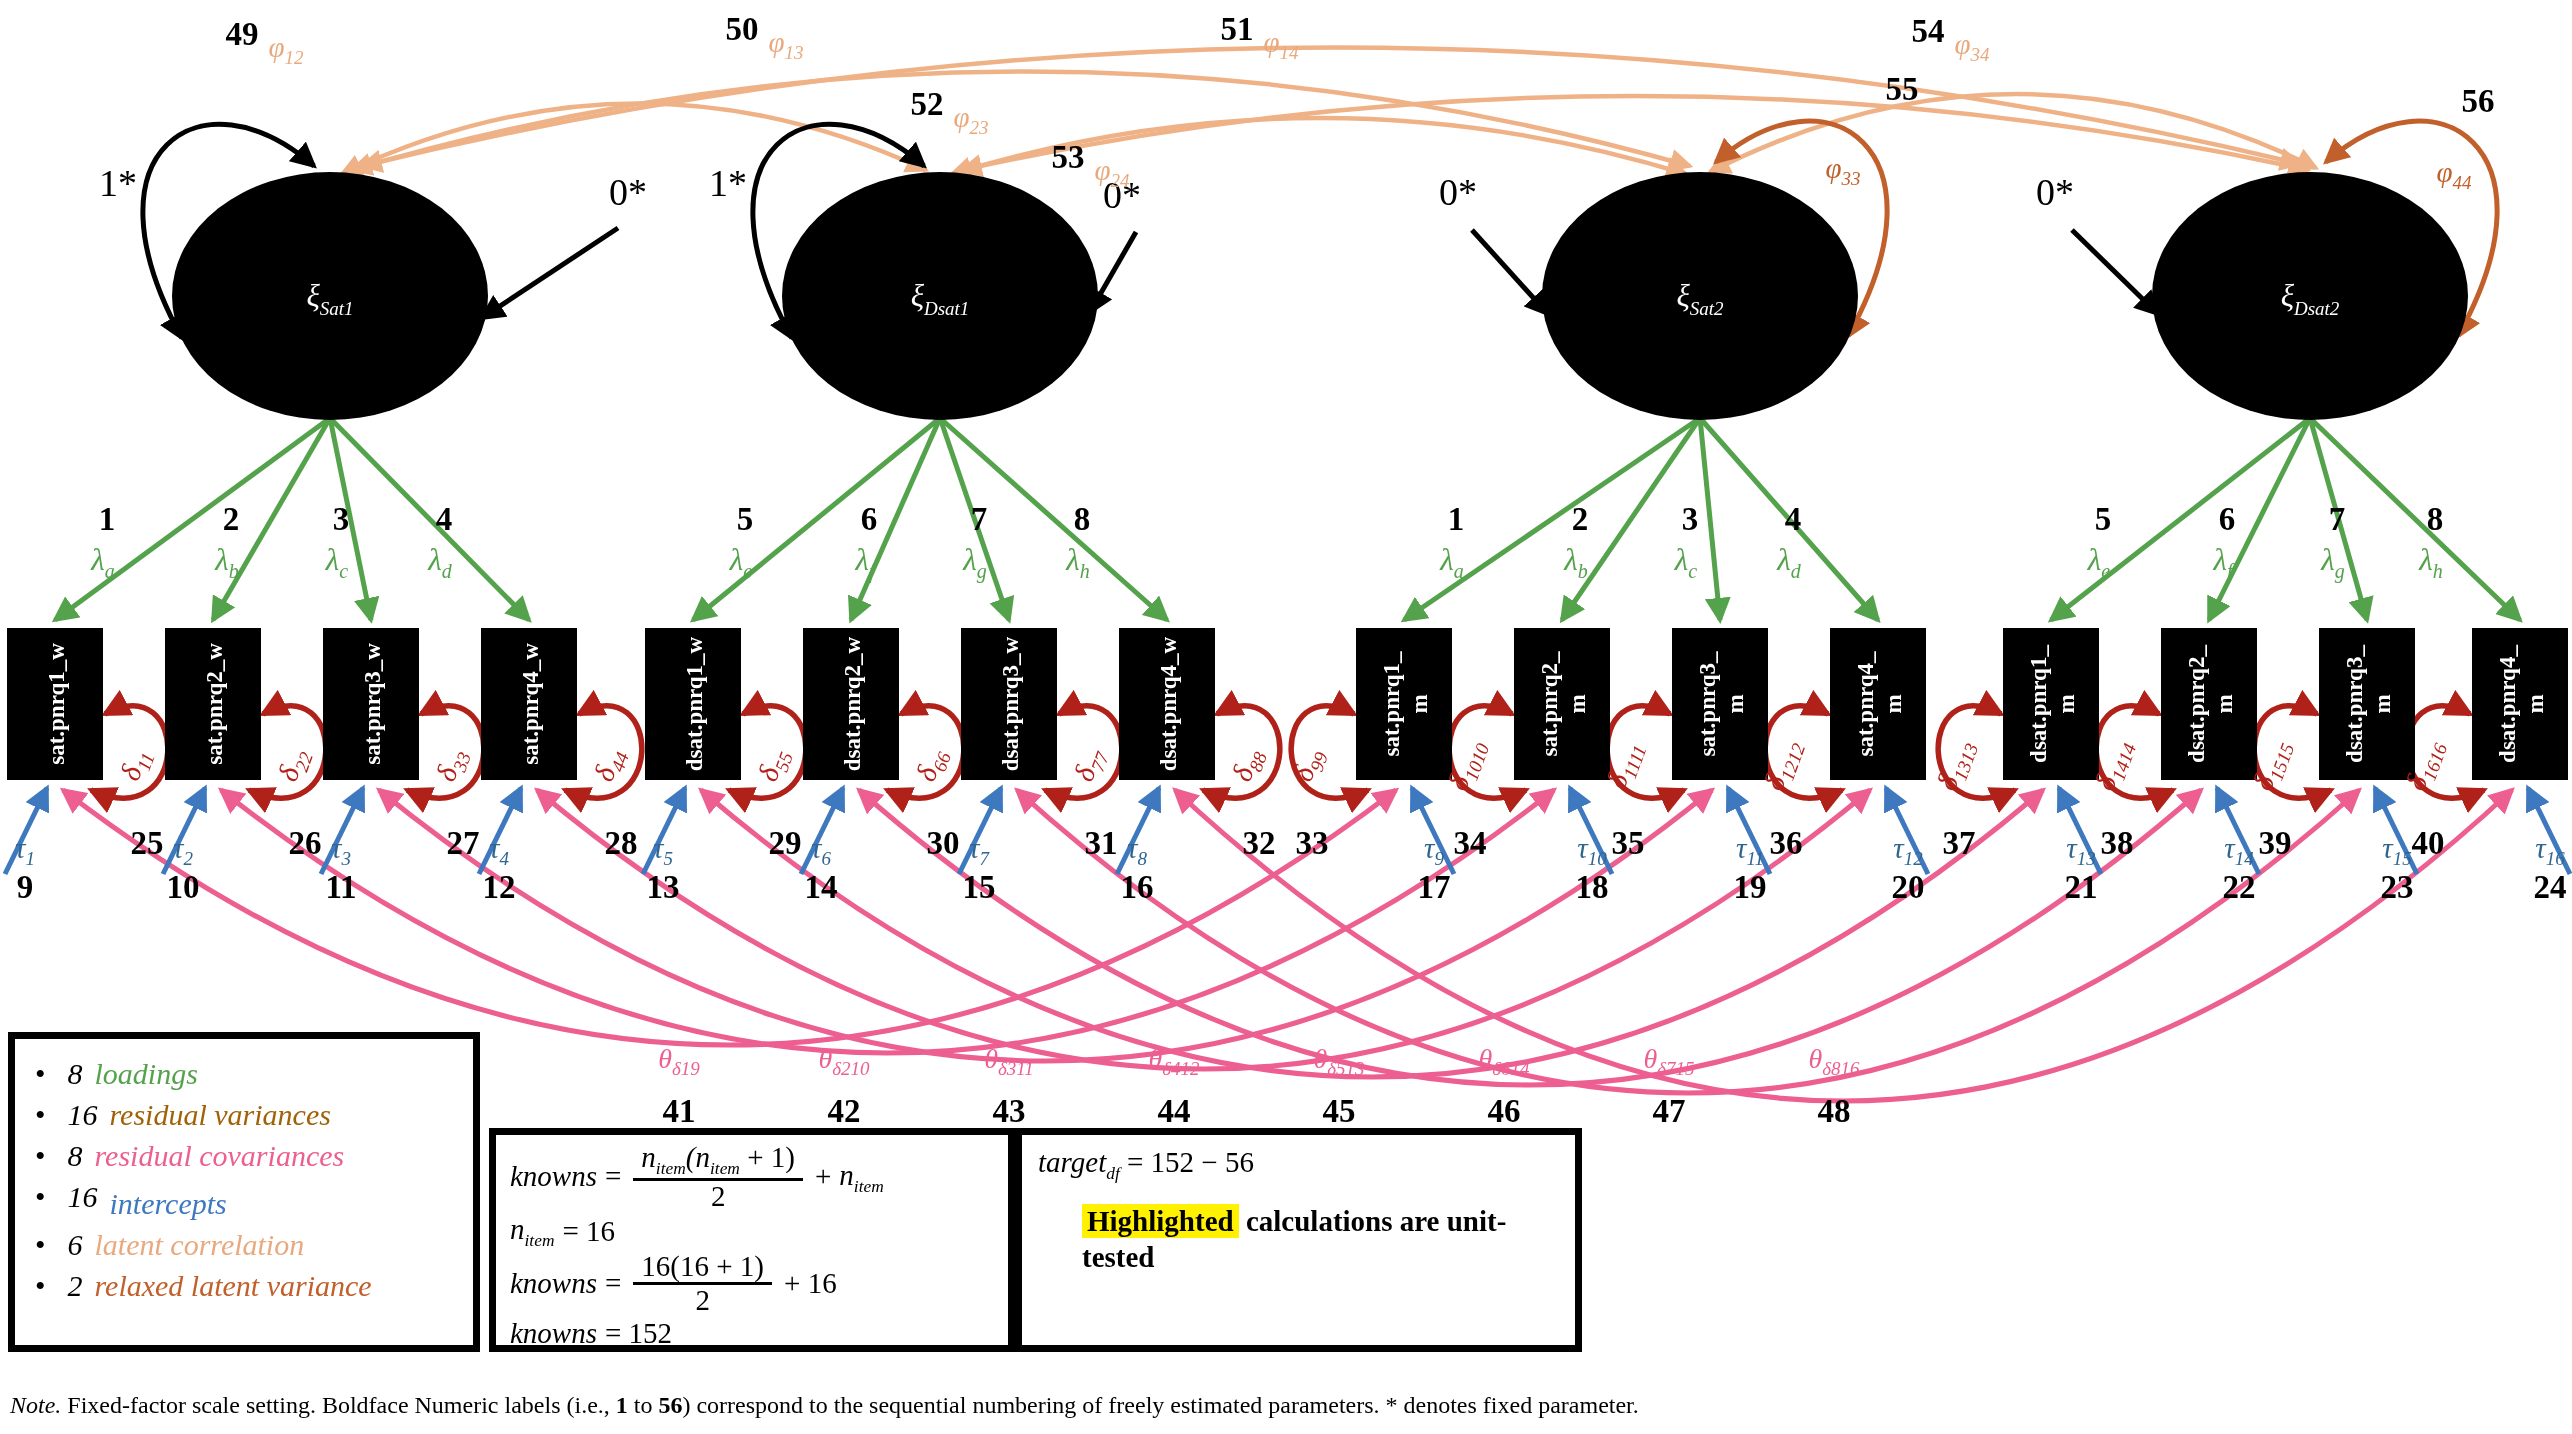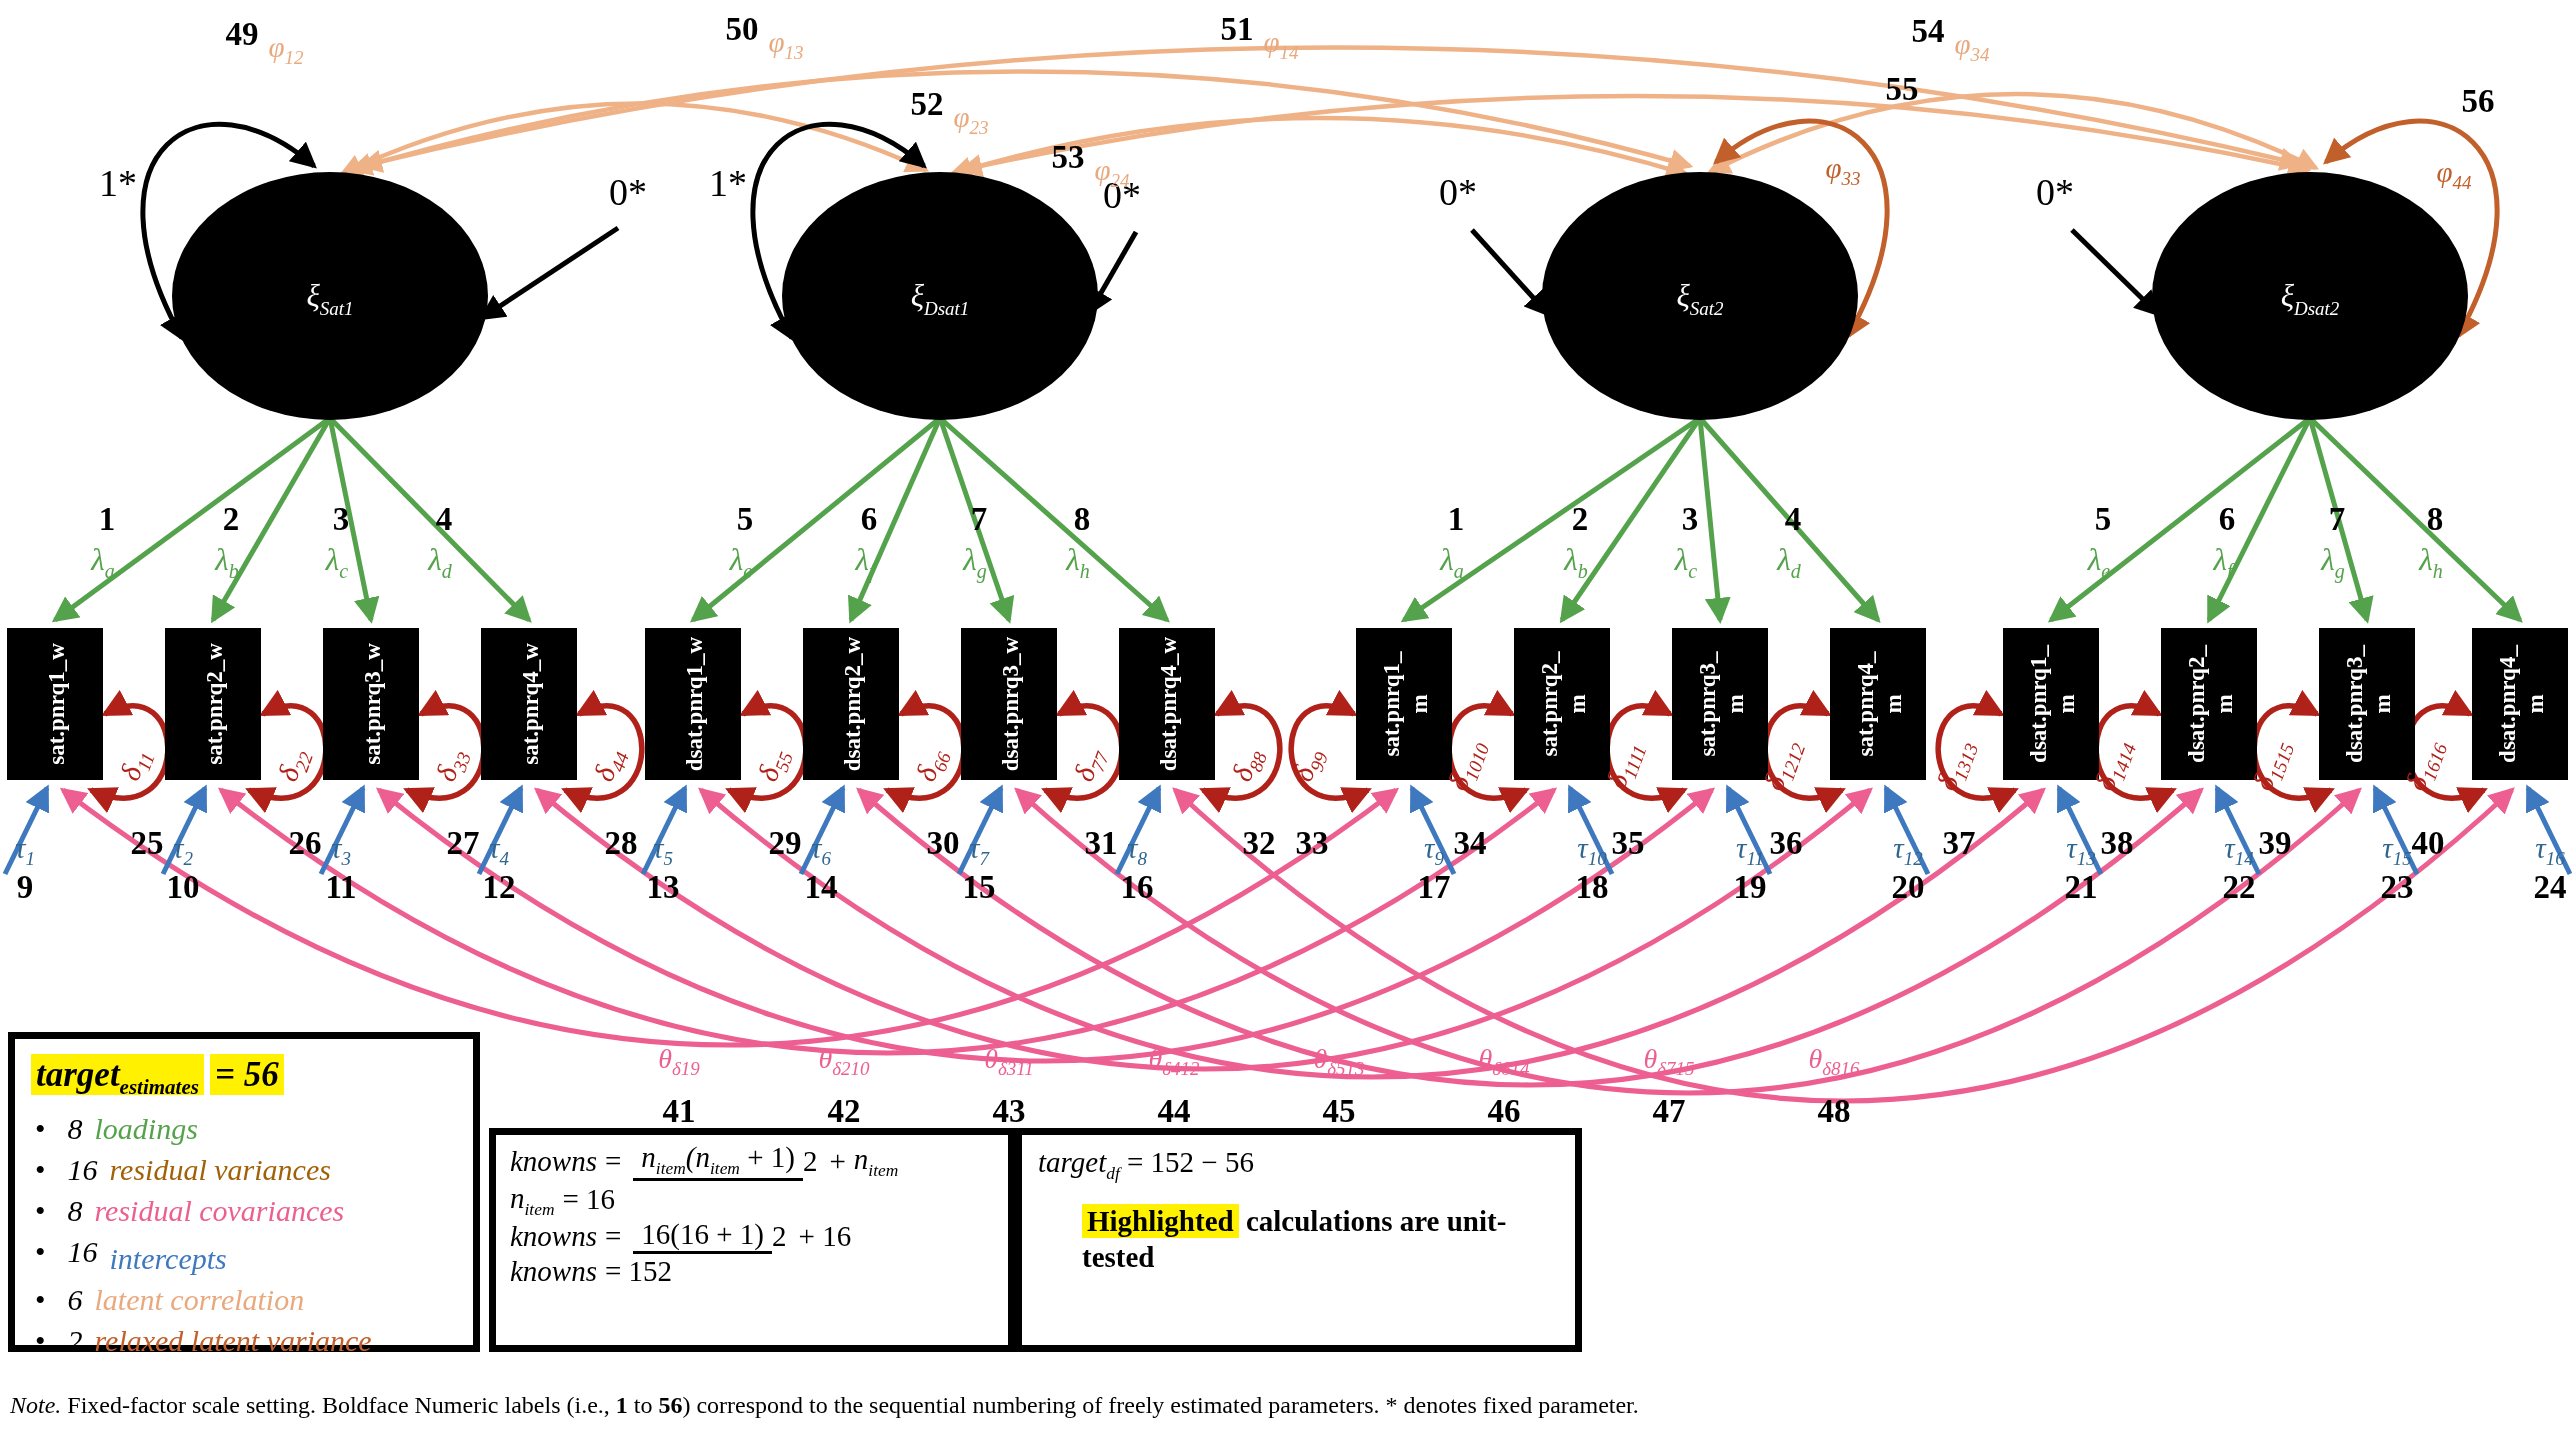--- a/index.html
+++ b/index.html
@@ -31,21 +31,21 @@
   ul.leg li{line-height:41px;display:flex;}
   .blt{margin-right:22px;color:#000;font-style:normal;}
   .cnt{margin-right:12px;color:#000;}
   sub{font-size:0.6em;}
   #calc-box{left:489px;top:1128px;width:526px;height:224px;padding:6px 14px;font-size:29px;}
   #df-box{left:1015px;top:1128px;width:567px;height:224px;padding:8px 16px;font-size:29px;}
   .fline{display:flex;align-items:center;gap:8px;line-height:1.15;margin:1px 0;}
   .dline{line-height:1.25;margin:1px 0;}
   .it{font-style:italic;}
   .b{font-weight:bold;}
-  .frac{display:inline-flex;flex-direction:row;align-items:center;line-height:1.08;margin:0 4px;}
+  .frac{display:inline-flex;flex-direction:column;align-items:center;line-height:1.08;margin:0 4px;}
   .fnum{border-bottom:3px solid #000;padding:0 8px;}
   .gap{height:16px;}
   .utext{font-weight:600;margin-left:44px;}
   #note{position:absolute;left:10px;top:1392px;width:2552px;font-size:24px;color:#000;}
 </style>
 </head>
 <body>
 
 <div id="canvas">
   <svg id="diagram" width="2572" height="1434" viewBox="0 0 2572 1434">
@@ -320,23 +320,20 @@
       <text x="1281" y="52" class="phiP" text-anchor="middle"><tspan class="phiP">φ</tspan><tspan class="dsub" dy="7">14</tspan></text>
       <text x="927" y="115" class="num" text-anchor="middle">52</text>
       <text x="971" y="127" class="phiP" text-anchor="middle"><tspan class="phiP">φ</tspan><tspan class="dsub" dy="7">23</tspan></text>
       <text x="1068" y="168" class="num" text-anchor="middle">53</text>
       <text x="1112" y="180" class="phiP" text-anchor="middle"><tspan class="phiP">φ</tspan><tspan class="dsub" dy="7">24</tspan></text>
       <text x="1928" y="42" class="num" text-anchor="middle">54</text>
       <text x="1972" y="54" class="phiP" text-anchor="middle"><tspan class="phiP">φ</tspan><tspan class="dsub" dy="7">34</tspan></text>
     </svg>
 
   <div class="box" id="legend-box">
-    <div class="leg-title">
-      <span class="hl"><span>target</span><sub>estimates</sub></span><span class="hl sp">= 56</span>
-    </div>
     <ul class="leg" id="legend-list">
         <li>
           <span class="blt">•</span>
           <span class="cnt">8</span>
           <span style="color: rgb(84, 162, 75);">loadings</span>
         </li>
         <li>
           <span class="blt">•</span>
           <span class="cnt">16</span>
           <span style="color: #a16207;">residual variances</span>

